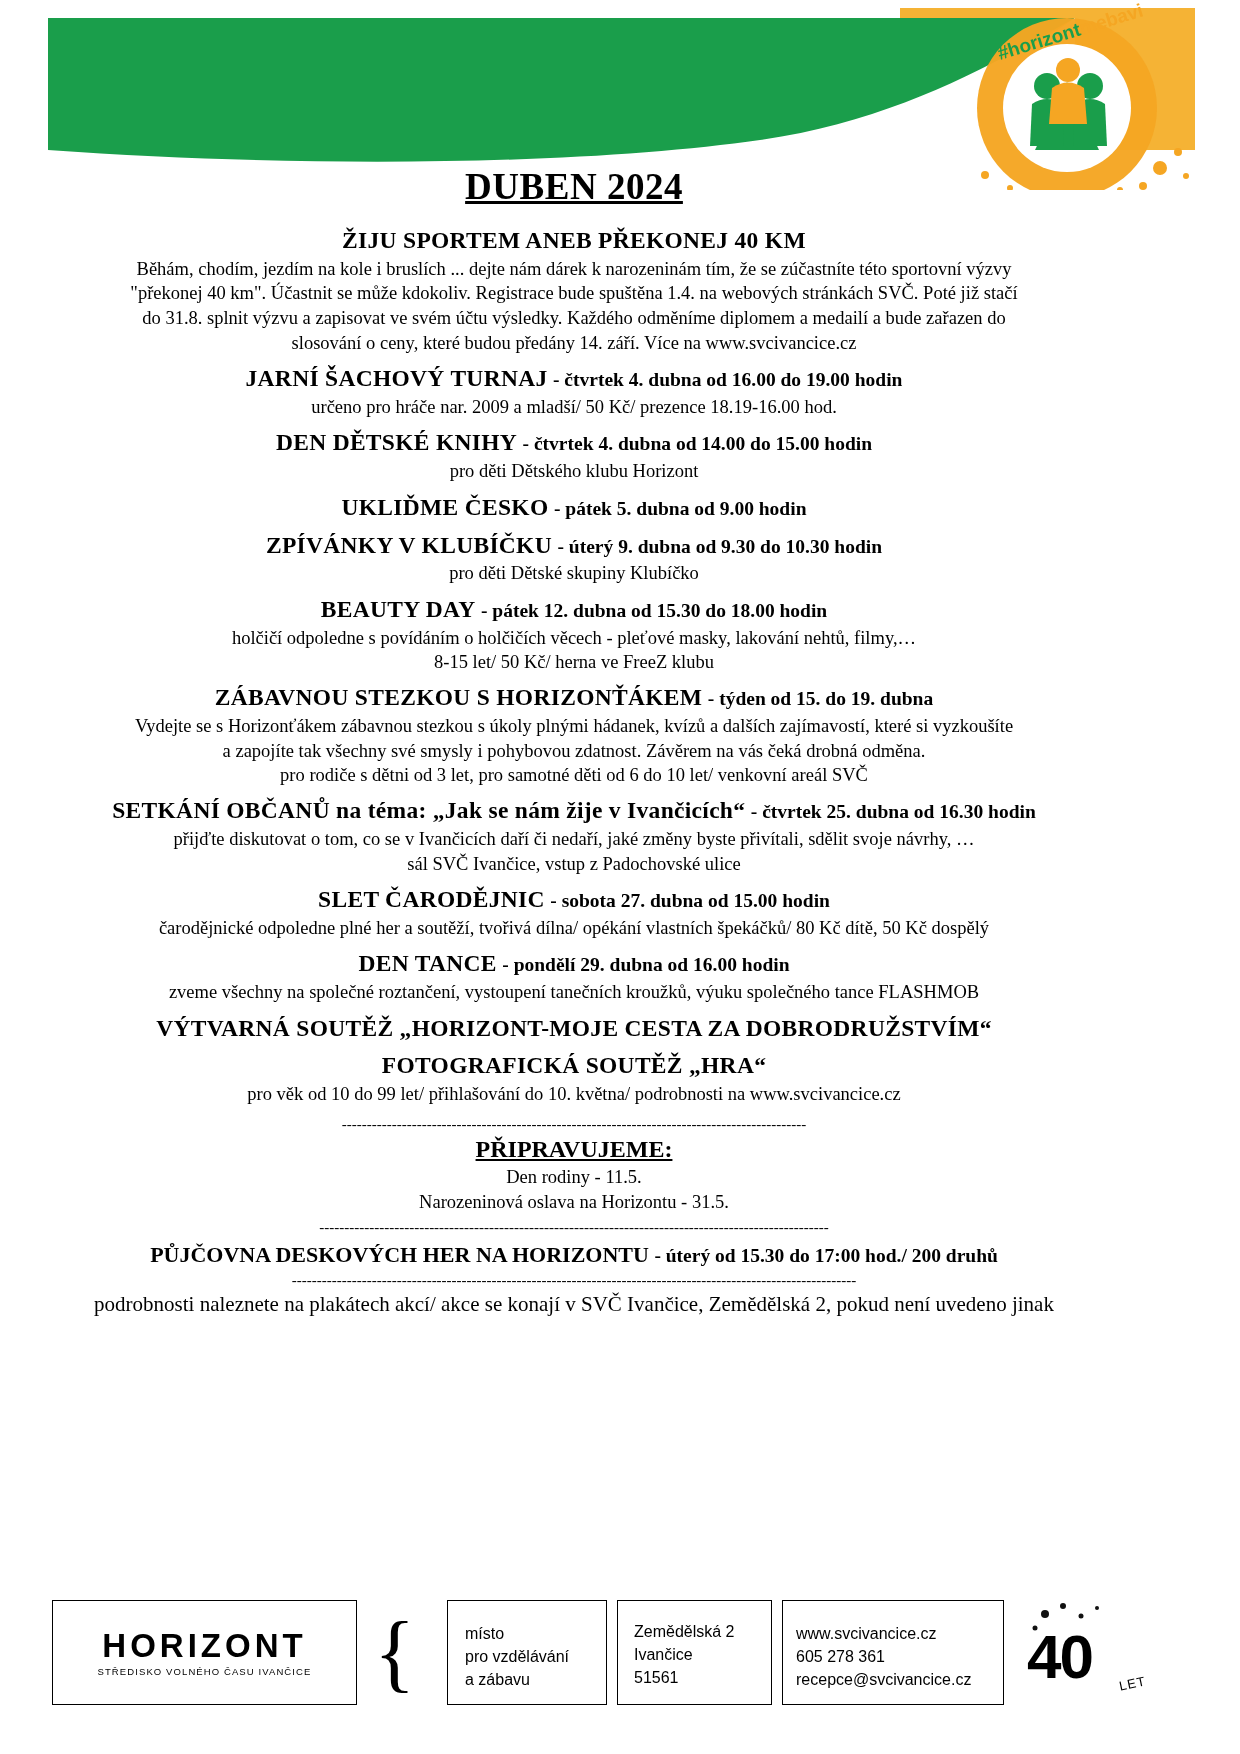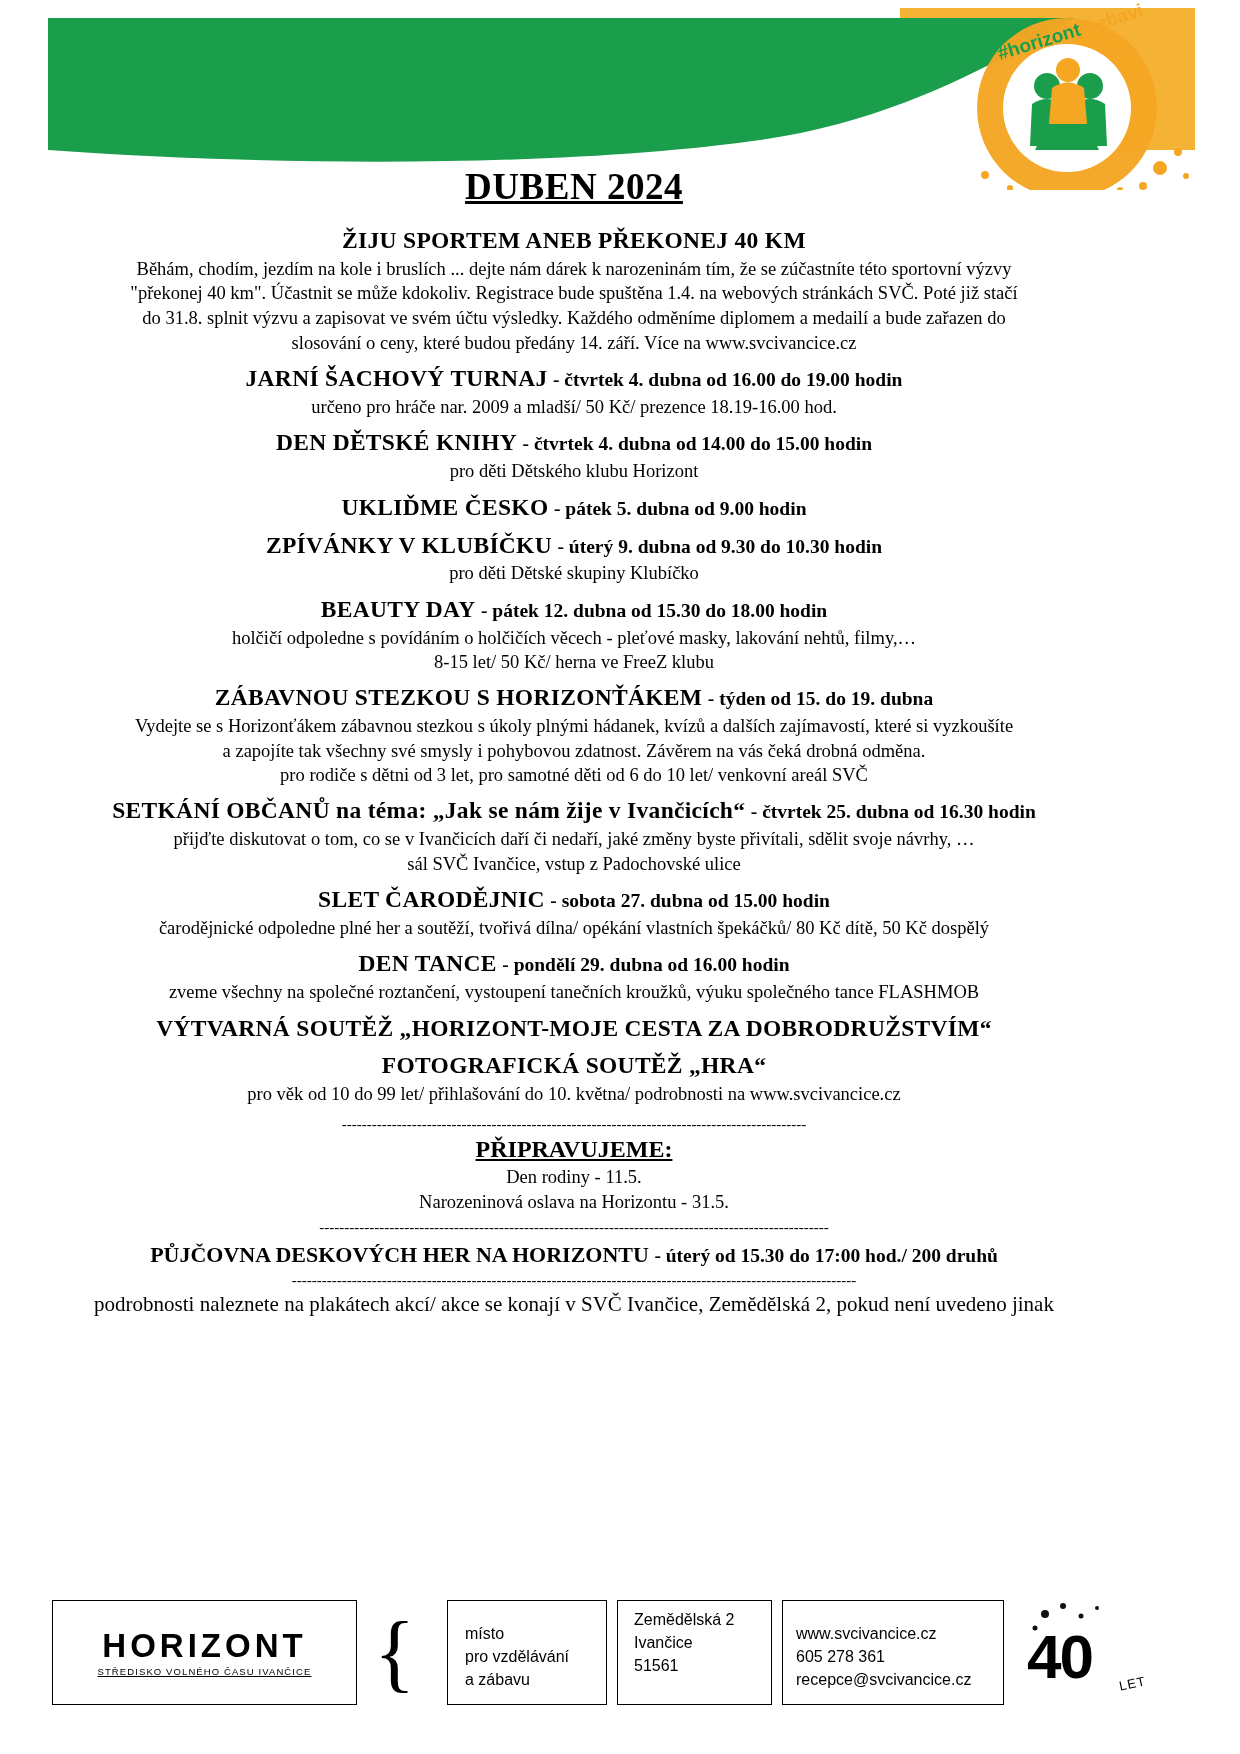--- a/index.html
+++ b/index.html
@@ -151,39 +151,38 @@
     letter-spacing: 4px;
     line-height: 1;
     display: flex;
     align-items: center;
   }
   .logo-sub {
     font-family: "Liberation Sans", sans-serif;
     font-size: 9.5px;
     letter-spacing: 1.1px;
     margin-top: 4px;
-    text-decoration: underline;
   }
 
   .brace {
     position: absolute;
     left: 322px; top: 8px;
     font-size: 86px;
     line-height: 88px;
     font-family: "Liberation Serif", serif;
   }
 
   .fb-text {
     position: absolute;
     font-family: "Liberation Sans", sans-serif;
     font-size: 16px;
     line-height: 1.45;
   }
   .fb-mid-text  { left: 413px; top: 22px; }
-  .fb-addr-text { left: 582px; top: 8px; }
+  .fb-addr-text { left: 582px; top: 20px; }
   .fb-cont-text { left: 744px; top: 22px; }
 
   .forty {
     position: absolute;
     left: 975px; top: 0px;
     width: 160px; height: 108px;
   }
   .forty-num {
     font-family: "Liberation Sans", sans-serif;
     font-weight: bold;

